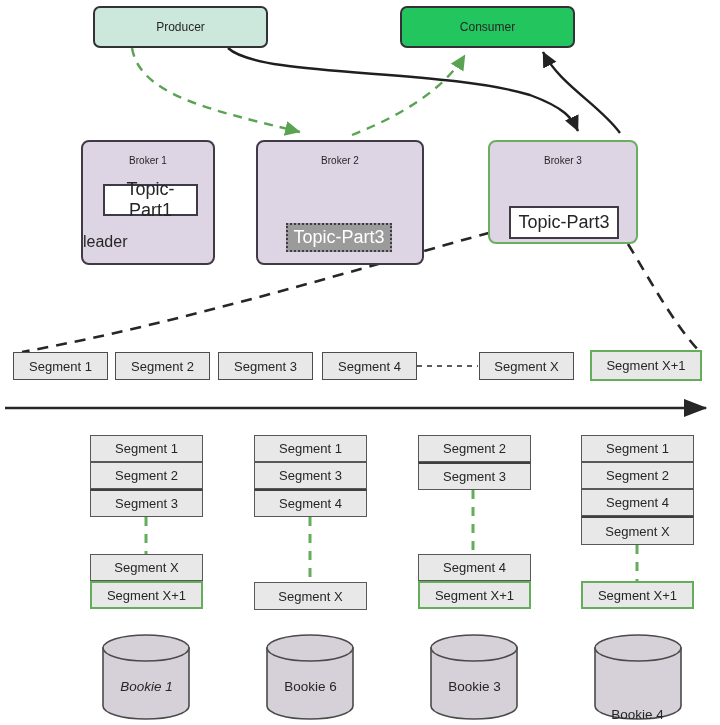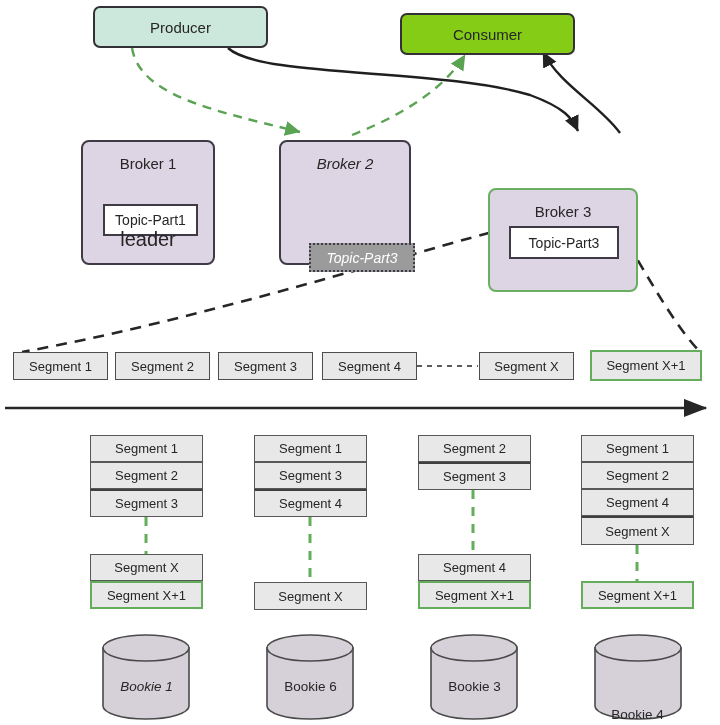--- a/index.html
+++ b/index.html
@@ -11,45 +11,45 @@
   }
   #canvas{position:absolute;left:0;top:0;width:720px;height:725px;}
   svg.layer{position:absolute;left:0;top:0;width:720px;height:725px;pointer-events:none;}
 
   .node{position:absolute;box-sizing:border-box;display:flex;align-items:center;
         justify-content:center;text-align:center;}
 
   
   .client{
     border:2.5px solid #333135;border-radius:7px;
-    font-size:15px;color:#262626;text-align:center;
+    font-size:12px;color:#262626;text-align:center;
   }
   .client.producer{background:#cce7dc;}
-  .client.consumer{background:#84cc16;margin-top:7px;}
+  .client.consumer{background:#22c55e;}
 
   
   .broker{
     background:#ded5e4;border:2.5px solid #403a47;border-radius:8px;
     display:block;
   }
-  .broker.green-outline{border-color:#6aae61;margin-top:48px;}
+  .broker.green-outline{border-color:#6aae61;}
   .broker-title{
     position:absolute;left:0;right:0;top:13px;text-align:center;
-    font-size:15px;color:#262626;
+    font-size:10px;color:#262626;
   }
   .broker-leader{
-    position:absolute;left:0;right:0;bottom:12px;text-align:center;
-    font-size:20px;color:#262626;margin-top:10px;
+    position:absolute;left:0;right:0;bottom:12px;text-align:left;
+    font-size:16px;color:#262626;margin-top:10px;
   }
 
   
   .part{
     position:absolute;box-sizing:border-box;background:#ffffff;
     border:2px solid #403a47;display:flex;align-items:center;
-    justify-content:center;font-size:14px;color:#262626;margin-top:20px;
+    justify-content:center;font-size:18px;color:#262626;
   }
   .part.ghost{
     background:#9b9b9b;border:2.5px dotted #403a47;color:#ffffff;
   }
 
   
   .seg{
     position:absolute;box-sizing:border-box;background:#e8e8e8;
     border:1.6px solid #4d4d4d;display:flex;align-items:center;
     justify-content:center;font-size:13px;color:#262626;
@@ -117,21 +117,21 @@
   </div>
 
   <div class="node broker" style="left:81px;top:140px;width:134px;height:125px;">
     <div class="broker-title">Broker 1</div>
     <div class="part" style="left:20px;top:42px;width:95px;height:32px;">
       <span>Topic-Part1</span>
     </div>
     <div class="broker-leader">leader</div>
   </div>
 
-  <div class="node broker" style="left:279px;top:140px;width:132px;height:125px;font-style:italic;">
+  <div class="node broker" style="left:256px;top:140px;width:168px;height:125px;">
     <div class="broker-title">Broker 2</div>
     <div class="part ghost" style="left:28px;top:81px;width:106px;height:29px;">
       <span>Topic-Part3</span>
     </div>
   </div>
 
   <div class="node broker green-outline" style="left:488px;top:140px;width:150px;height:104px;">
     <div class="broker-title">Broker 3</div>
   </div>
   <div class="part" style="left:509px;top:206px;width:110px;height:33px;">

